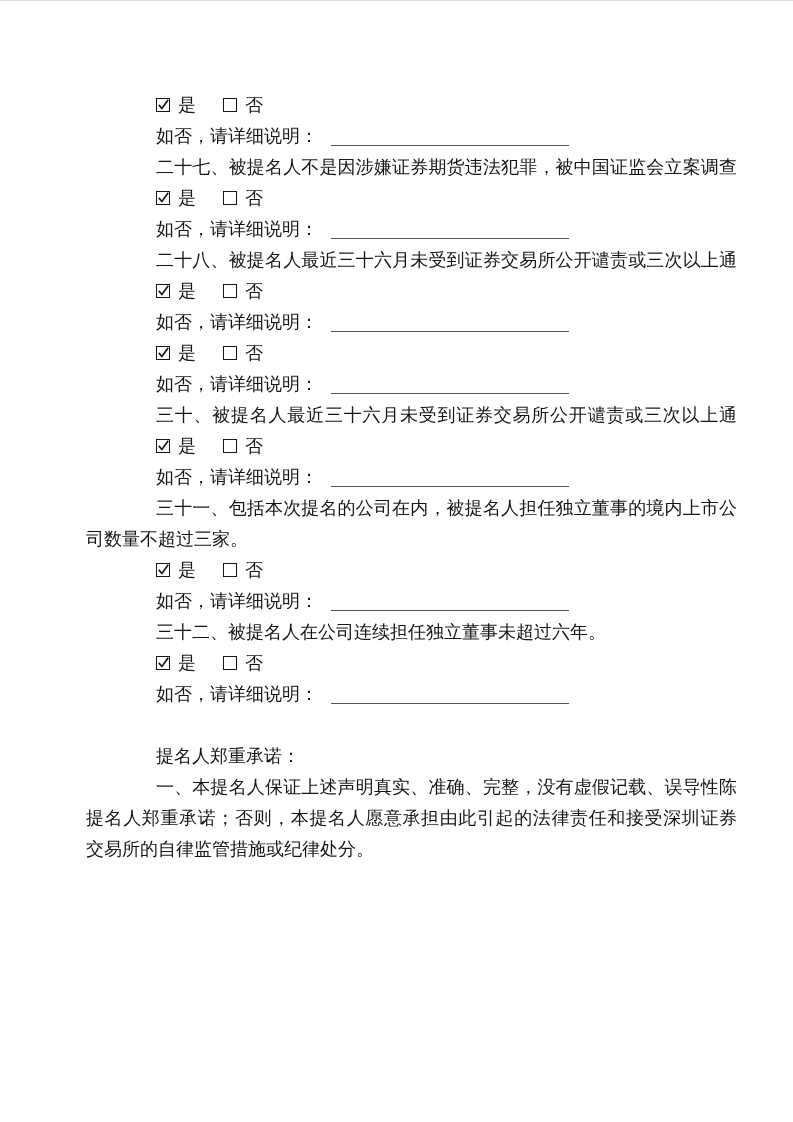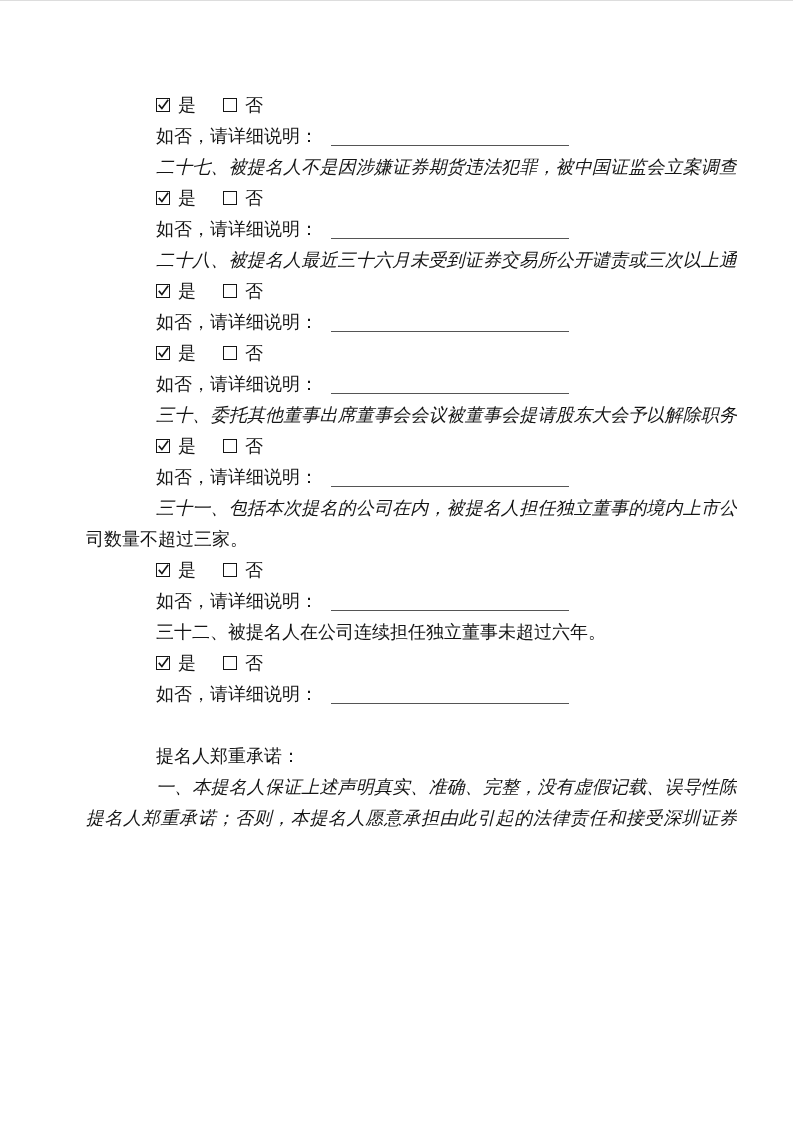--- a/index.html
+++ b/index.html
@@ -32,21 +32,20 @@
     height: 31px;
     line-height: 31px;
     overflow: hidden;
     white-space: nowrap;
   }
   .ind { padding-left: 70px; }
   .fill {
     white-space: normal;
     text-align: justify;
     text-align-last: justify;
-    font-style: italic;
   }
   
   .cbrow .cb {
     display: inline-block;
     position: relative;
     width: 14px; height: 14px;
     border: 1.5px solid var(--ink);
     vertical-align: -1px;
     background: var(--bg);
   }
@@ -105,21 +104,21 @@
     <span>如否，请详细说明：</span><span class="blankline"></span>
   </div>
     <div class="line ind cbrow">
     <span class="cb checked"><svg viewBox="0 0 16 16" aria-hidden="true">
           <path d="M3 8.4 L6.3 12.2 L13 3"></path>
         </svg></span><span class="cblab">是</span><span class="cb cb2"></span><span class="cblab">否</span>
   </div>
     <div class="line ind">
     <span>如否，请详细说明：</span><span class="blankline"></span>
   </div>
-    <div class="line ind fill">三十、委托其他董事出席董事会会议被董事会提请股东大会予以解除职务</div>
+    <div class="line ind fill">三十、被提名人最近三十六月未受到证券交易所公开谴责或三次以上通</div>
     <div class="line ind cbrow">
     <span class="cb checked"><svg viewBox="0 0 16 16" aria-hidden="true">
           <path d="M3 8.4 L6.3 12.2 L13 3"></path>
         </svg></span><span class="cblab">是</span><span class="cb cb2"></span><span class="cblab">否</span>
   </div>
     <div class="line ind">
     <span>如否，请详细说明：</span><span class="blankline"></span>
   </div>
     <div class="line ind fill">三十一、包括本次提名的公司在内，被提名人担任独立董事的境内上市公</div>
     <div class="line">司数量不超过三家。</div>
@@ -137,13 +136,14 @@
           <path d="M3 8.4 L6.3 12.2 L13 3"></path>
         </svg></span><span class="cblab">是</span><span class="cb cb2"></span><span class="cblab">否</span>
   </div>
     <div class="line ind">
     <span>如否，请详细说明：</span><span class="blankline"></span>
   </div>
     <div class="line"></div>
     <div class="line ind">提名人郑重承诺：</div>
     <div class="line ind fill">一、本提名人保证上述声明真实、准确、完整，没有虚假记载、误导性陈</div>
     <div class="line fill">提名人郑重承诺；否则，本提名人愿意承担由此引起的法律责任和接受深圳证券</div>
+    <div class="line">交易所的自律监管措施或纪律处分。</div>
   </div>
 
 </body></html>

